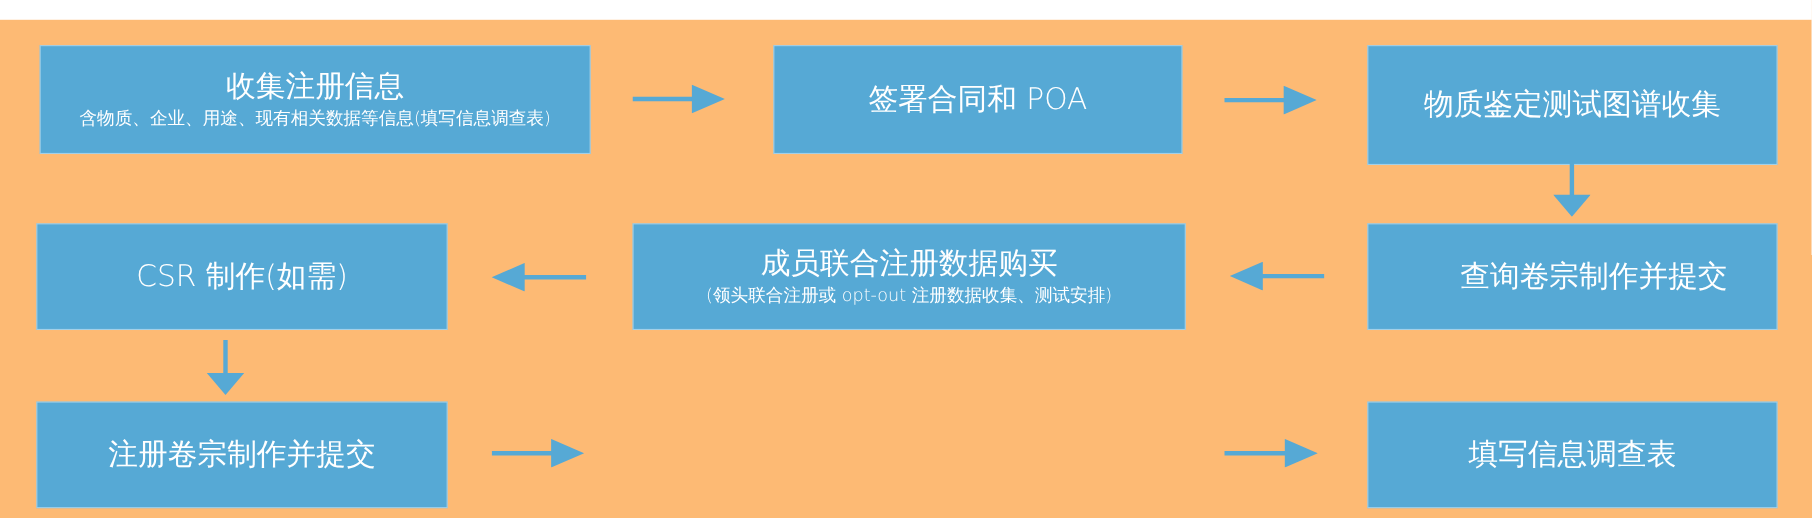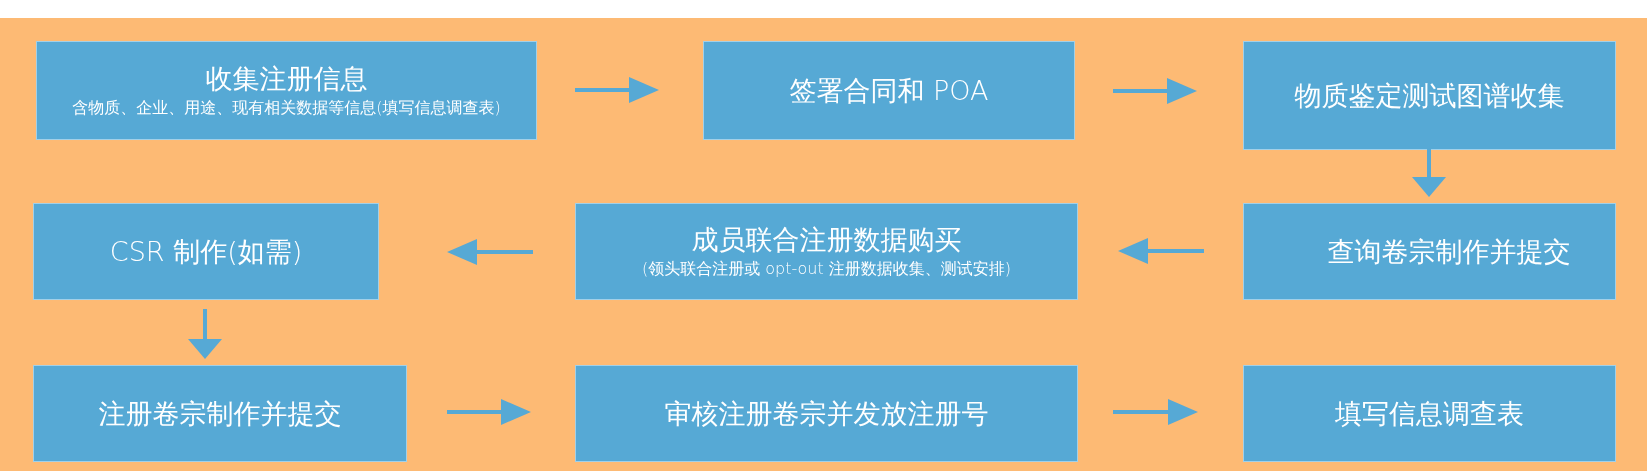--- a/index.html
+++ b/index.html
@@ -22,21 +22,21 @@
   .box-title{font-size:27px;line-height:1.25;white-space:nowrap;}
   .box-sub{font-size:16px;line-height:1.3;margin-top:3px;white-space:nowrap;}
 
   
   .b1{left:36px;  top:23px;  width:501px; height:99px;}
   .b2{left:703px; top:23px;  width:372px; height:99px;}
   .b3{left:1243px;top:23px;  width:373px; height:109px;}
   
   .b4{left:1243px;top:185px; width:373px; height:97px;padding-left:39px;}
   .b5{left:575px; top:185px; width:503px; height:97px;text-align:center;}
-  .b6{left:33px;  top:185px; width:346px; height:97px;}
+  .b6{left:33px;  top:185px; width:374px; height:97px;}
   
   .b7{left:33px;  top:347px; width:374px; height:97px;}
   .b8{left:575px; top:347px; width:503px; height:97px;}
   .b9{left:1243px;top:347px; width:373px; height:97px;}
 
   .connector{position:absolute;line-height:0;}
   .connector svg line{stroke:#56A9D5;stroke-width:4;}
   .connector svg polygon{fill:#56A9D5;}
 
   .c12{left:575px; top:59px;}
@@ -125,23 +125,20 @@
     <div class="box-title">注册卷宗制作并提交</div>
   </div>
 
   <div class="connector c78">
     <svg width="84" height="26">
       <line x1="0" y1="13" x2="56" y2="13"></line>
       <polygon points="54,0 84,13 54,26"></polygon>
     </svg>
   </div>
 
-  <div class="box b8">
-    <div class="box-title">审核注册卷宗并发放注册号</div>
-  </div>
 
   <div class="connector c89">
     <svg width="85" height="26">
       <line x1="0" y1="13" x2="57" y2="13"></line>
       <polygon points="55,0 85,13 55,26"></polygon>
     </svg>
   </div>
 
   <div class="box b9">
     <div class="box-title">填写信息调查表</div>

